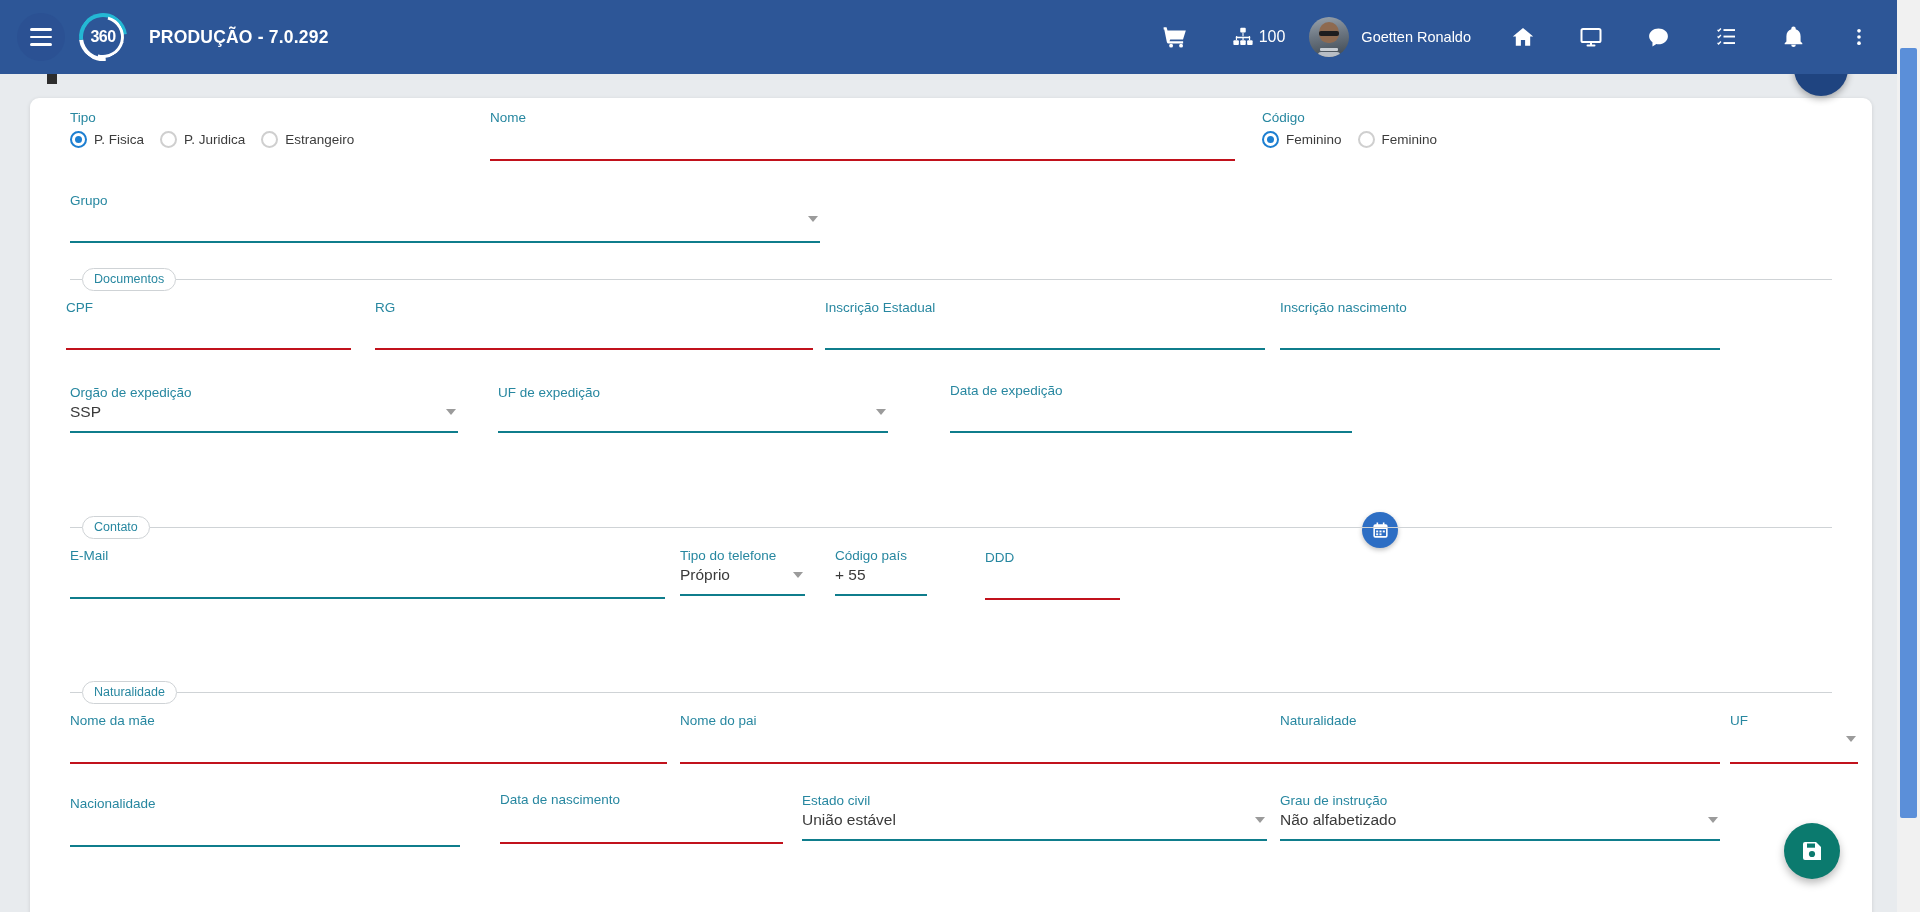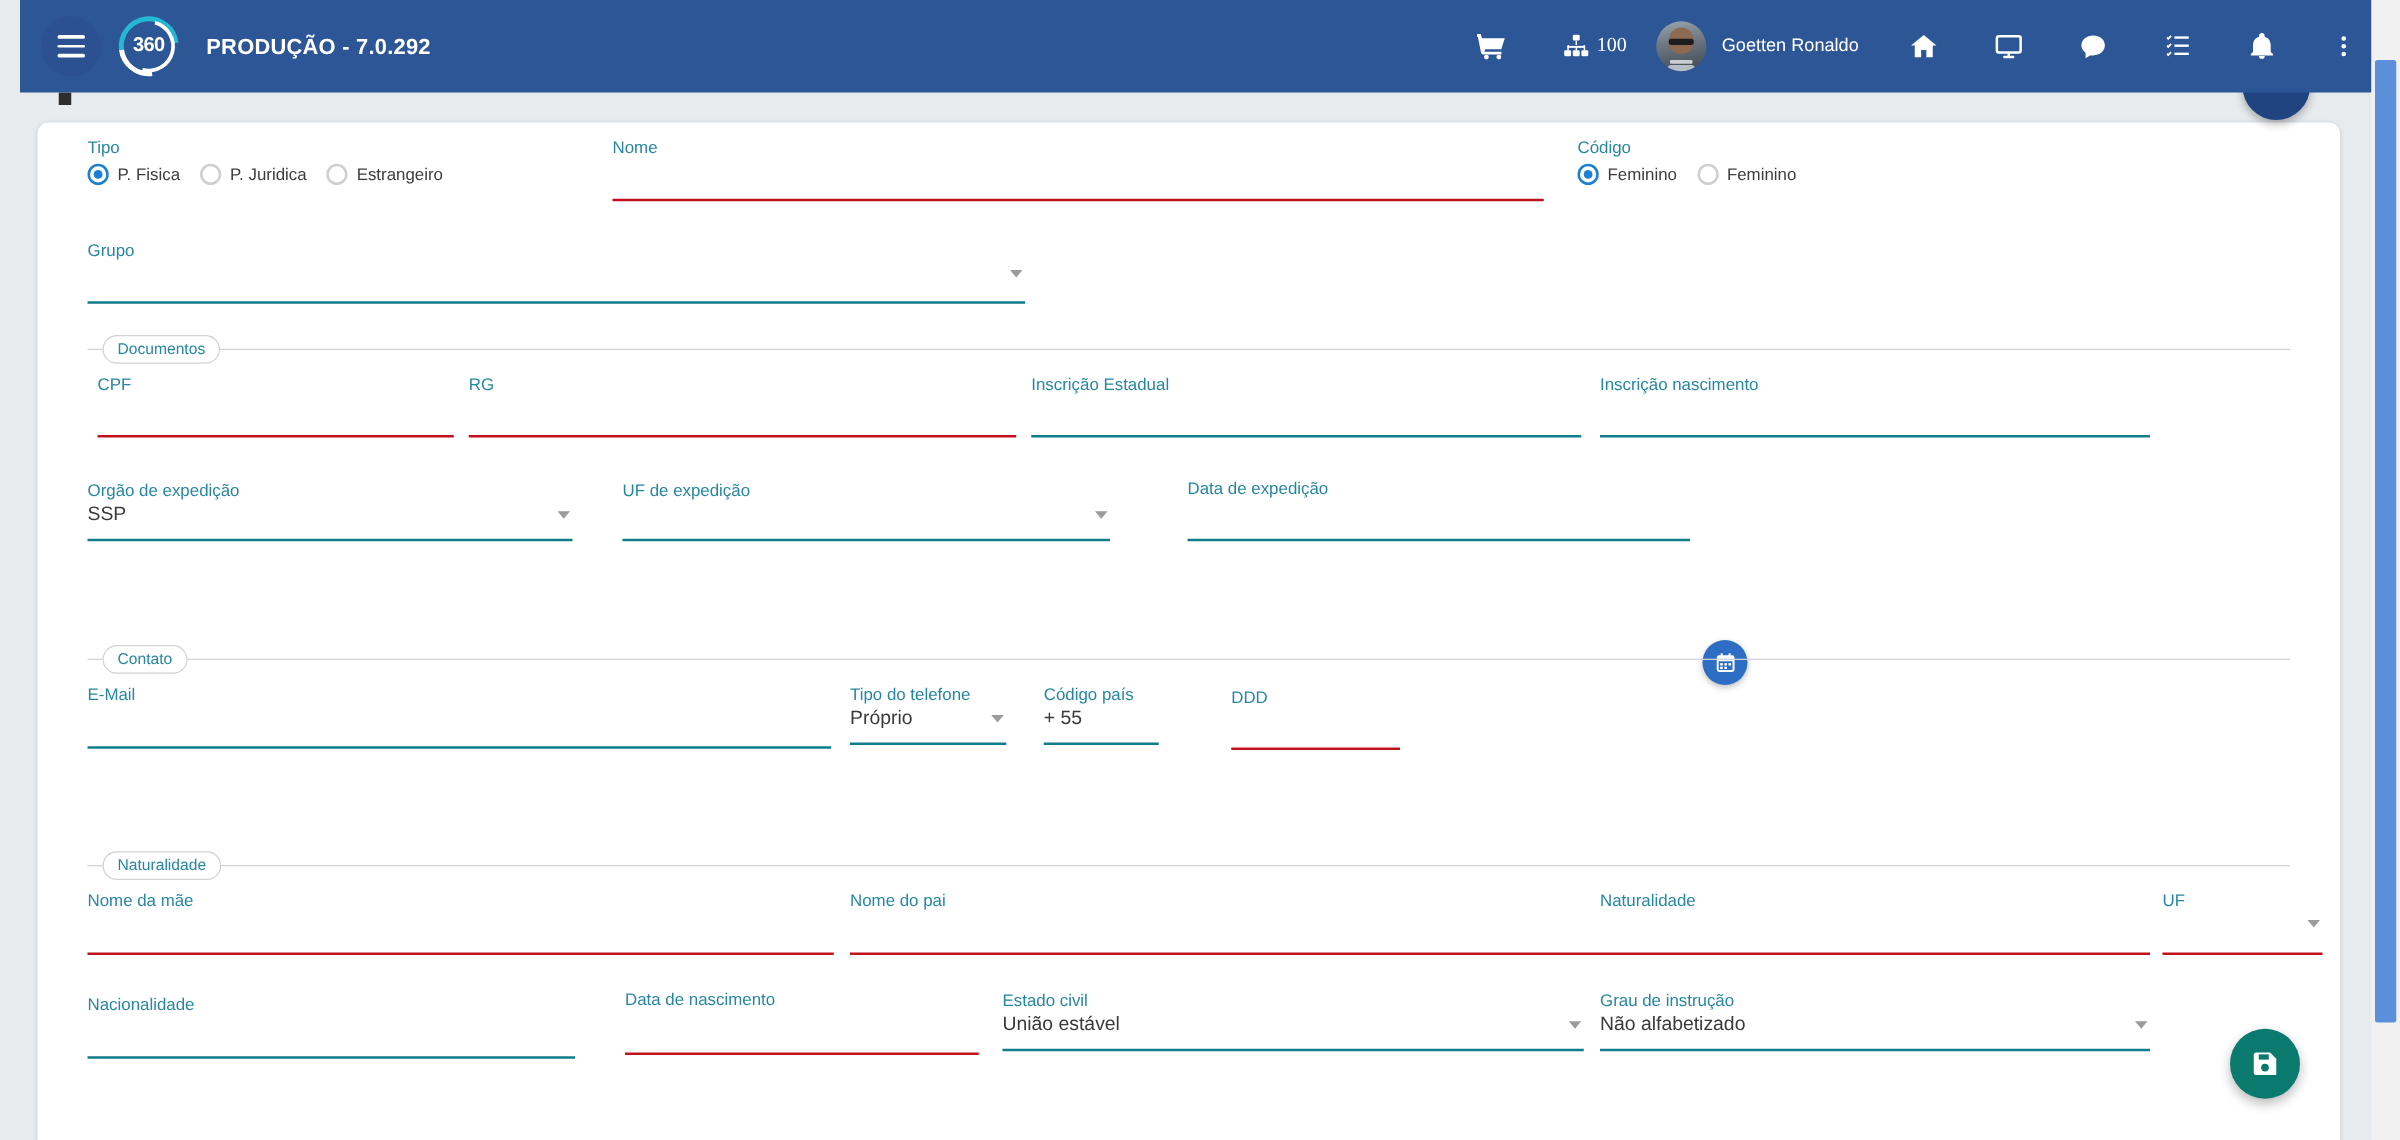--- a/index.html
+++ b/index.html
@@ -8,21 +8,21 @@
     width: 1920px;
     height: 912px;
     overflow: hidden;
     font-family: "Liberation Sans", sans-serif;
     background: #e8ebee;
   }
 
   
   .topbar {
     position: absolute;
-    top: 0; left: 16px;
+    top: 0; left: 0;
     width: 1897px;
     height: 74px;
     background: #2d5697;
     display: flex;
     align-items: center;
     z-index: 40;
   }
   .hamburger-btn {
     width: 48px; height: 48px;
     margin-left: 17px;
@@ -92,21 +92,20 @@
     justify-content: center;
     cursor: pointer;
     height: 100%;
     padding: 0 22px;
   }
   .hdr-icon svg { display: block; }
   .hdr-count {
     color: #ffffff;
     font-size: 16px;
     margin-left: 5px;
-    font-family: Liberation Serif, serif;
   }
   .hdr-user {
     display: flex;
     align-items: center;
     cursor: pointer;
     padding: 0 18px 0 10px;
   }
   .avatar {
     width: 40px; height: 40px;
     border-radius: 50%;
@@ -372,21 +371,21 @@
       </div>
       <div class="underline teal"></div>
     </div>
 
     <div class="legend-row" style="top:170px;">
       <span class="legend-lead"></span>
       <span class="legend-pill">Documentos</span>
       <span class="legend-line"></span>
     </div>
 
-    <div class="field" style="left:48px; top:202px; width:285px;">
+    <div class="field" style="left:36px; top:202px; width:285px;">
       <div class="field-label">CPF</div>
       <div style="height:32px;">
         <div class="field-value"></div>
       </div>
       <div class="underline red"></div>
     </div>
 
     <div class="field" style="left:345px; top:202px; width:438px;">
       <div class="field-label">RG</div>
       <div style="height:32px;">

